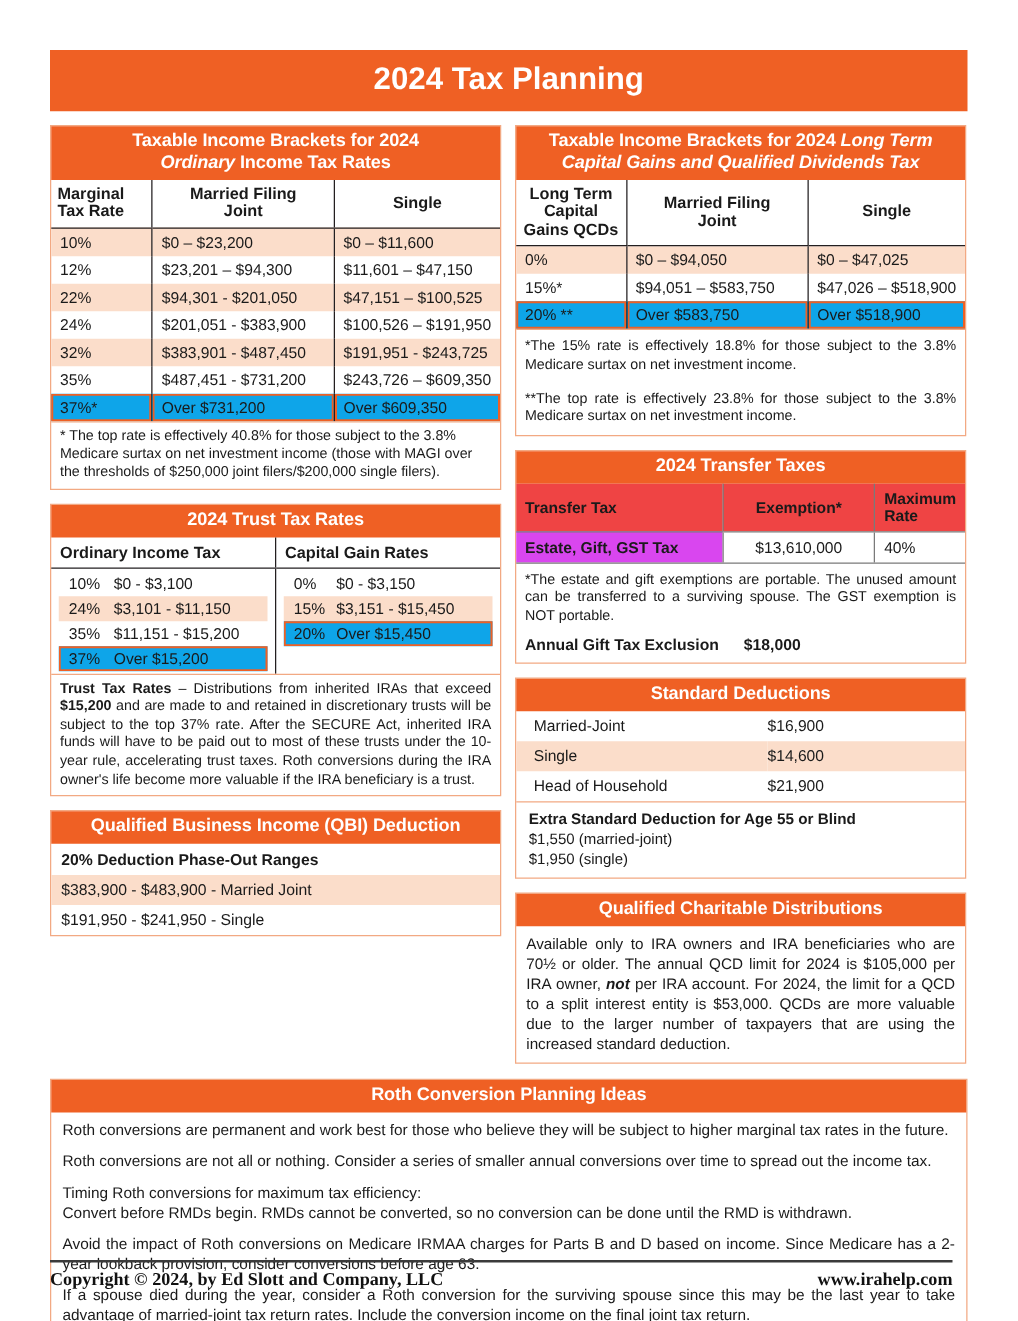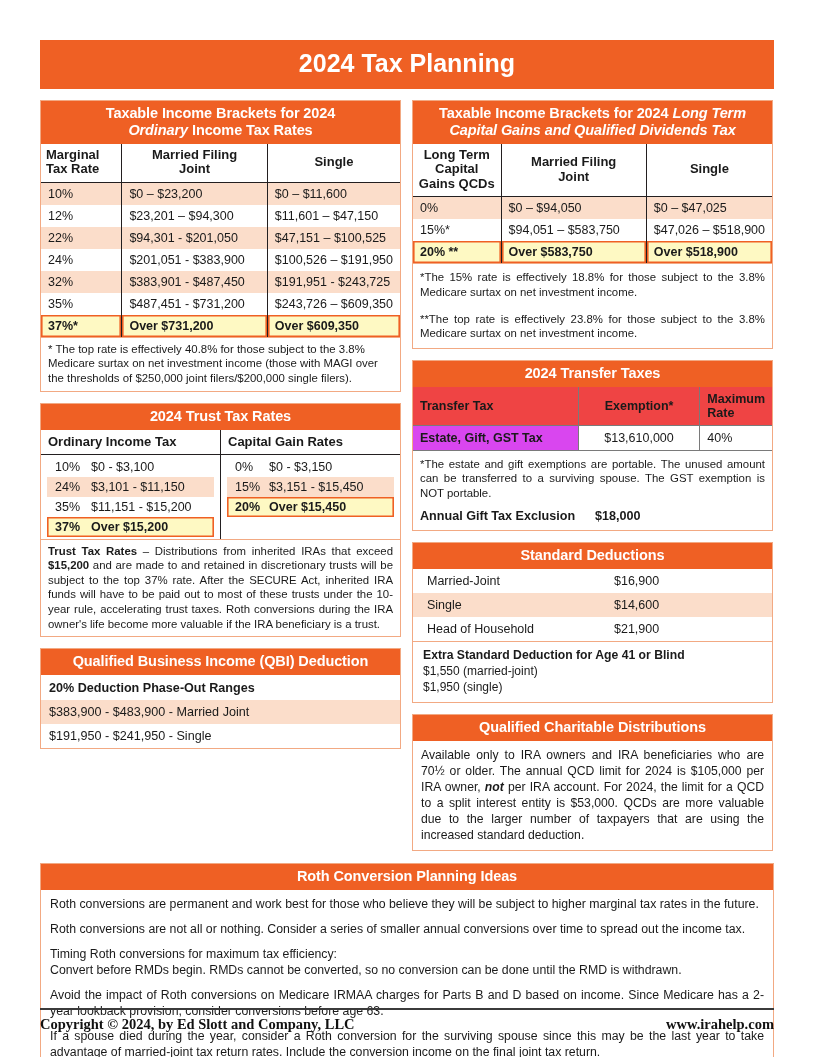--- a/index.html
+++ b/index.html
@@ -47,23 +47,22 @@
   .tbl th{
     font-weight:bold;font-size:13px;text-align:center;
     padding:4px 5px 5px 5px;vertical-align:middle;line-height:1.12;
   }
   .tbl td{
     padding:4px 7px 4px 7px;vertical-align:middle;white-space:nowrap;
   }
   .shade{background:#FBDDCA;}
   .vline{border-left:1.4px solid #231f20;}
   .hl{
-    background:#fef9c3;
+    background:#0ea5e9;
     box-shadow:inset 0 0 0 1.6px #EF6024;
-    font-weight:bold;
   }
   .note{
     font-size:11.4px;line-height:1.28;
     padding:4px 7px 5px 7px;
     text-align:justify;
   }
   .note.left{text-align:left;}
   .note b{font-weight:bold;}
   .divider-top{border-top:1px solid #F2A983;}
 
@@ -118,21 +117,21 @@
 
   
   .roth-body{padding:7px 9px 8px 9px;}
   .roth-body p{
     margin:0 0 9px 0;font-size:12.3px;line-height:1.3;text-align:justify;
   }
   .roth-body p:last-child{margin-bottom:0;}
 
   
   .footer{
-    position:absolute;left:40px;right:40px;bottom:24px;
+    position:absolute;left:40px;right:52px;bottom:24px;
   }
   .footer .rule{border-top:2.5px solid #3b3b3b;margin-bottom:6px;}
   .footer .frow{
     display:flex;justify-content:space-between;align-items:baseline;
     font-family:"Liberation Serif", serif;
     font-weight:bold;font-size:14.5px;color:#111;
   }
 </style>
 </head>
 <body>
@@ -323,21 +322,21 @@
             <td>Single</td>
             <td class="val">$14,600</td>
           </tr>
           <tr>
             <td>Head of Household</td>
             <td class="val">$21,900</td>
           </tr>
         </tbody>
           </table>
         <div class="extra divider-top">
-          <b>Extra Standard Deduction for Age 41 or Blind</b><br>
+          <b>Extra Standard Deduction for Age 55 or Blind</b><br>
           <span>$1,550  (married-joint)</span><br>
           <span>$1,950  (single)</span>
         </div>
       </div>
 
       <div class="panel">
         <div class="bar sec">Qualified Charitable Distributions</div>
         <div class="note" style="padding:6px 8px 7px 8px;font-size:12.2px;line-height:1.32">
           <span>Available only to IRA owners and IRA beneficiaries who are 70½ or older. The annual QCD limit for 2024 is $105,000 per IRA owner, </span><b><i>not</i></b><span> per IRA account. For 2024, the limit for a QCD to a split interest entity is $53,000. QCDs are more valuable due to the larger number of taxpayers that are using the increased standard deduction.</span>
         </div>

